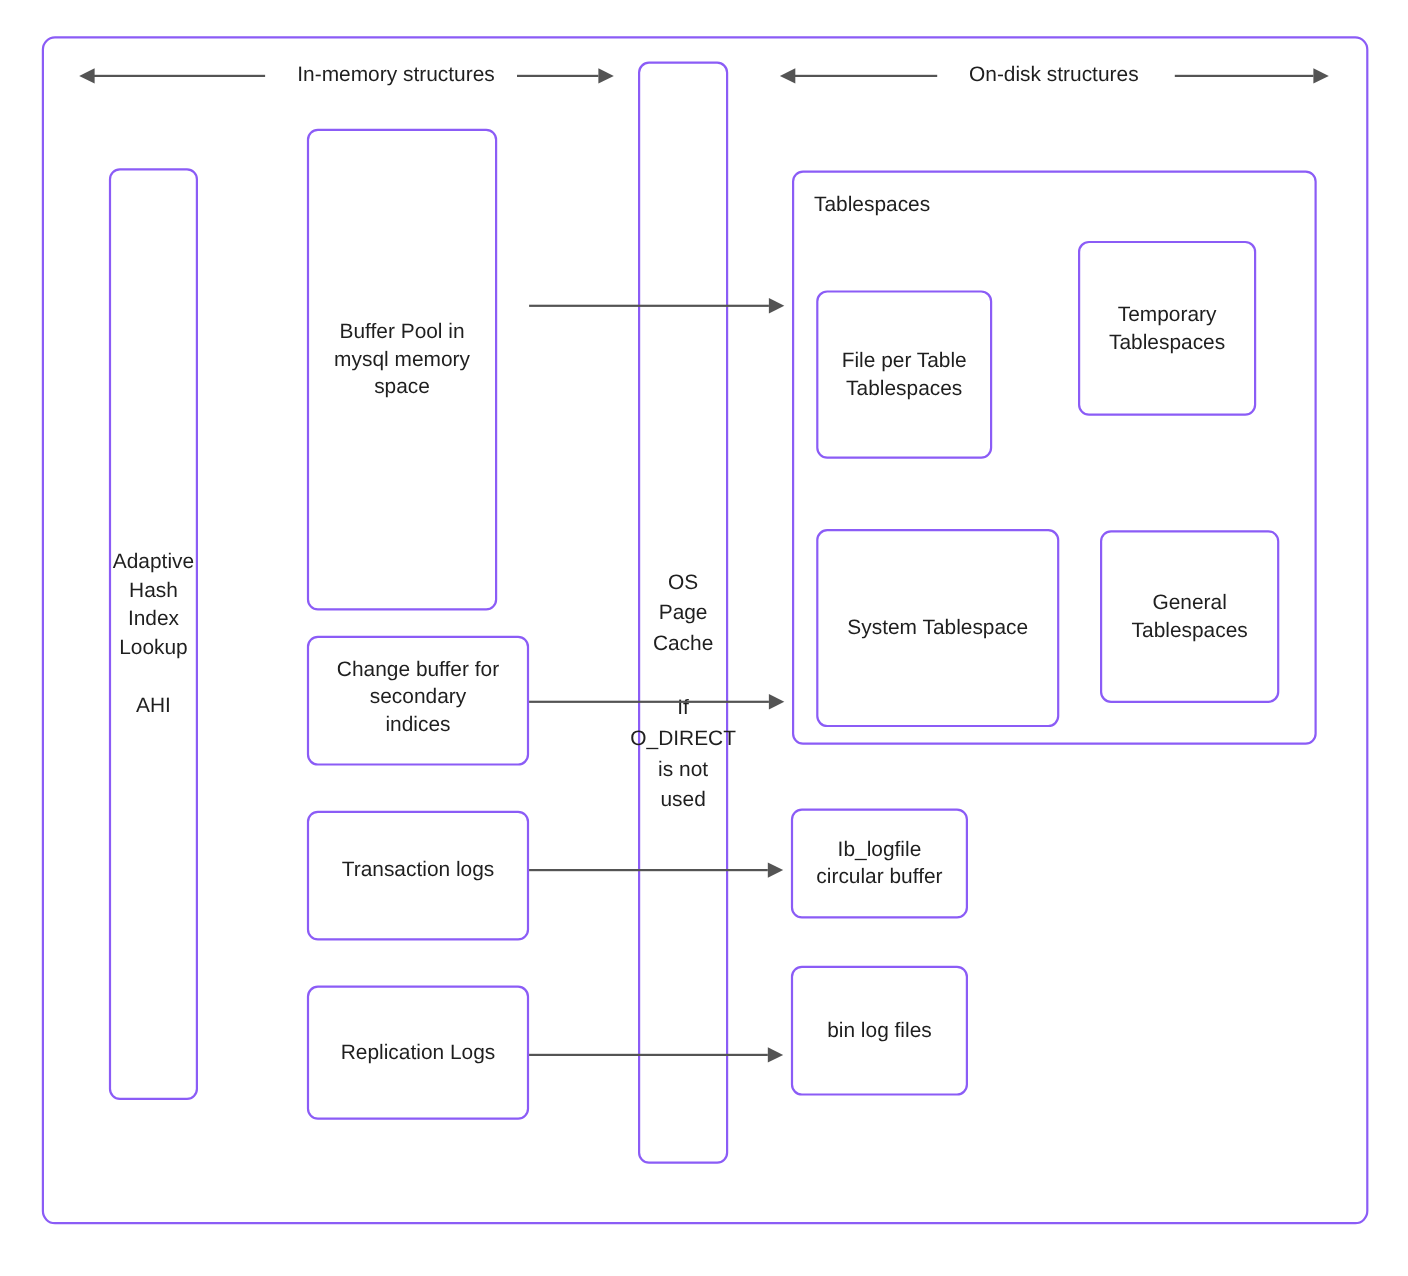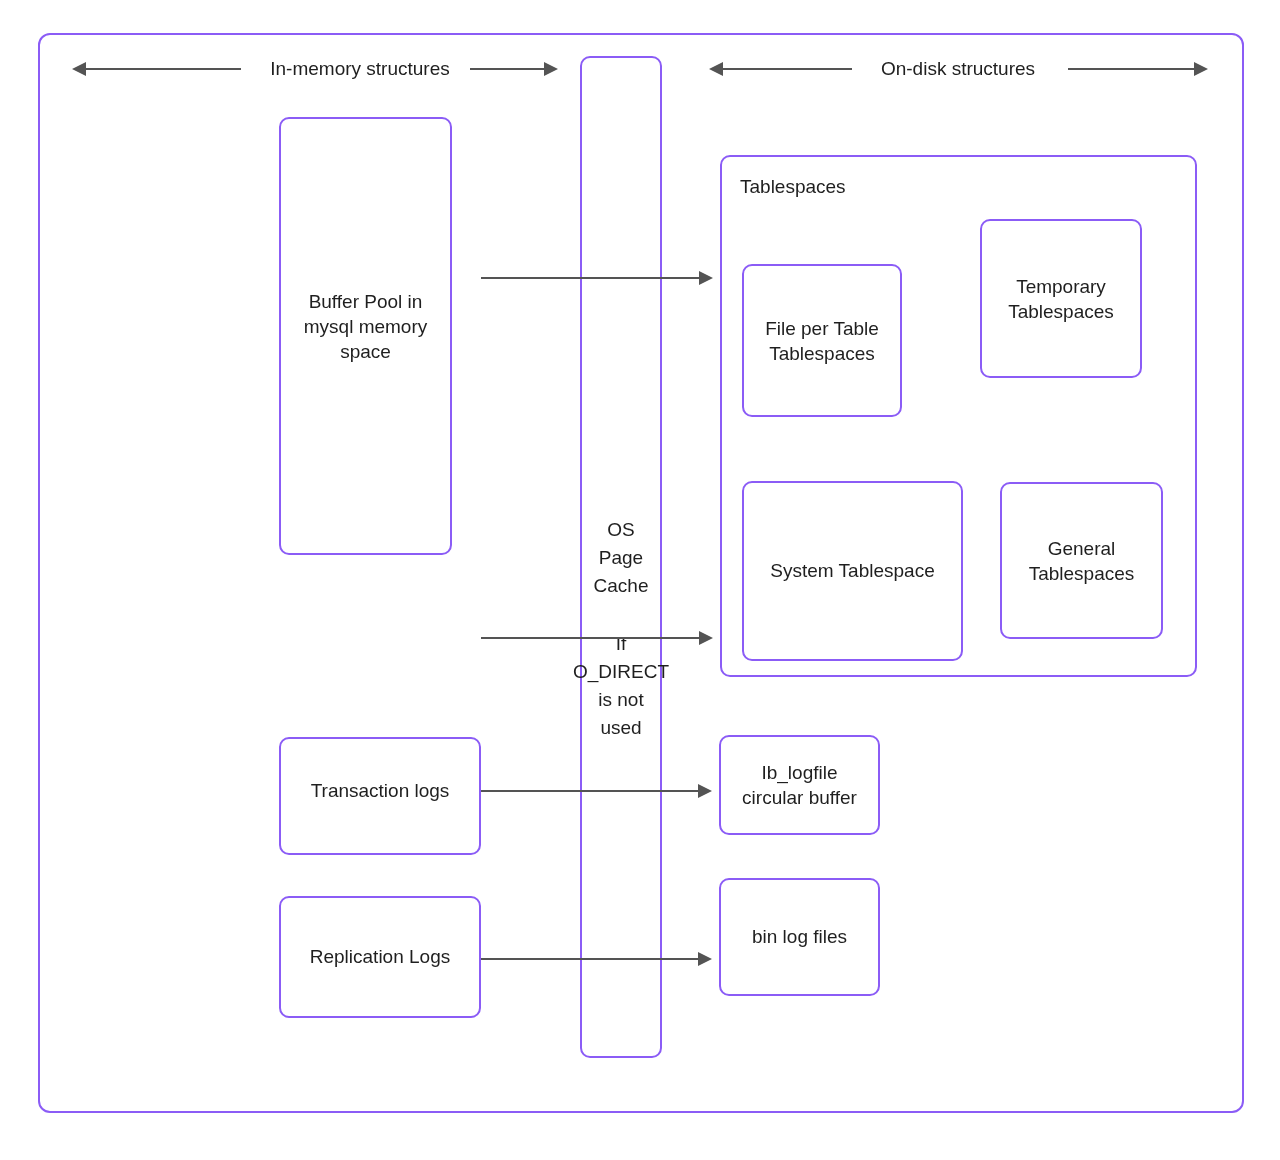--- a/index.html
+++ b/index.html
@@ -98,27 +98,40 @@
   </div>
 
   <div>
     <div class="ahead left" style="left:709px; top:62px;"></div>
     <div class="hline" style="left:722px; top:68px; width:130px;"></div>
     <div class="hdr-label" style="left:958px; top:69px;">On-disk structures</div>
     <div class="hline" style="left:1068px; top:68px; width:126px;"></div>
     <div class="ahead right" style="left:1194px; top:62px;"></div>
   </div>
 
+  <div class="box" style="left:99px; top:153px; width:81px; height:847px;">
+    <div class="box-label overflow-label" style="font-size:19px; line-height:1.38;">Adaptive
+Hash
+Index
+Lookup
+
+AHI</div>
+  </div>
 
   <div class="box" style="left:279px; top:117px; width:173px; height:438px;">
     <div class="box-label" style="top:48%;">Buffer Pool in
 mysql memory
 space</div>
   </div>
 
+  <div class="box" style="left:279px; top:578px; width:202px; height:118px;">
+    <div class="box-label" style="top:47%;">Change buffer for
+secondary
+indices</div>
+  </div>
 
   <div class="box" style="left:279px; top:737px; width:202px; height:118px;">
     <div class="box-label" style="top:46%;">Transaction logs</div>
   </div>
 
   <div class="box" style="left:279px; top:896px; width:202px; height:122px;">
     <div class="box-label" style="top:50%;">Replication Logs</div>
   </div>
 
   <div class="box" style="left:580px; top:56px; width:82px; height:1002px;">

